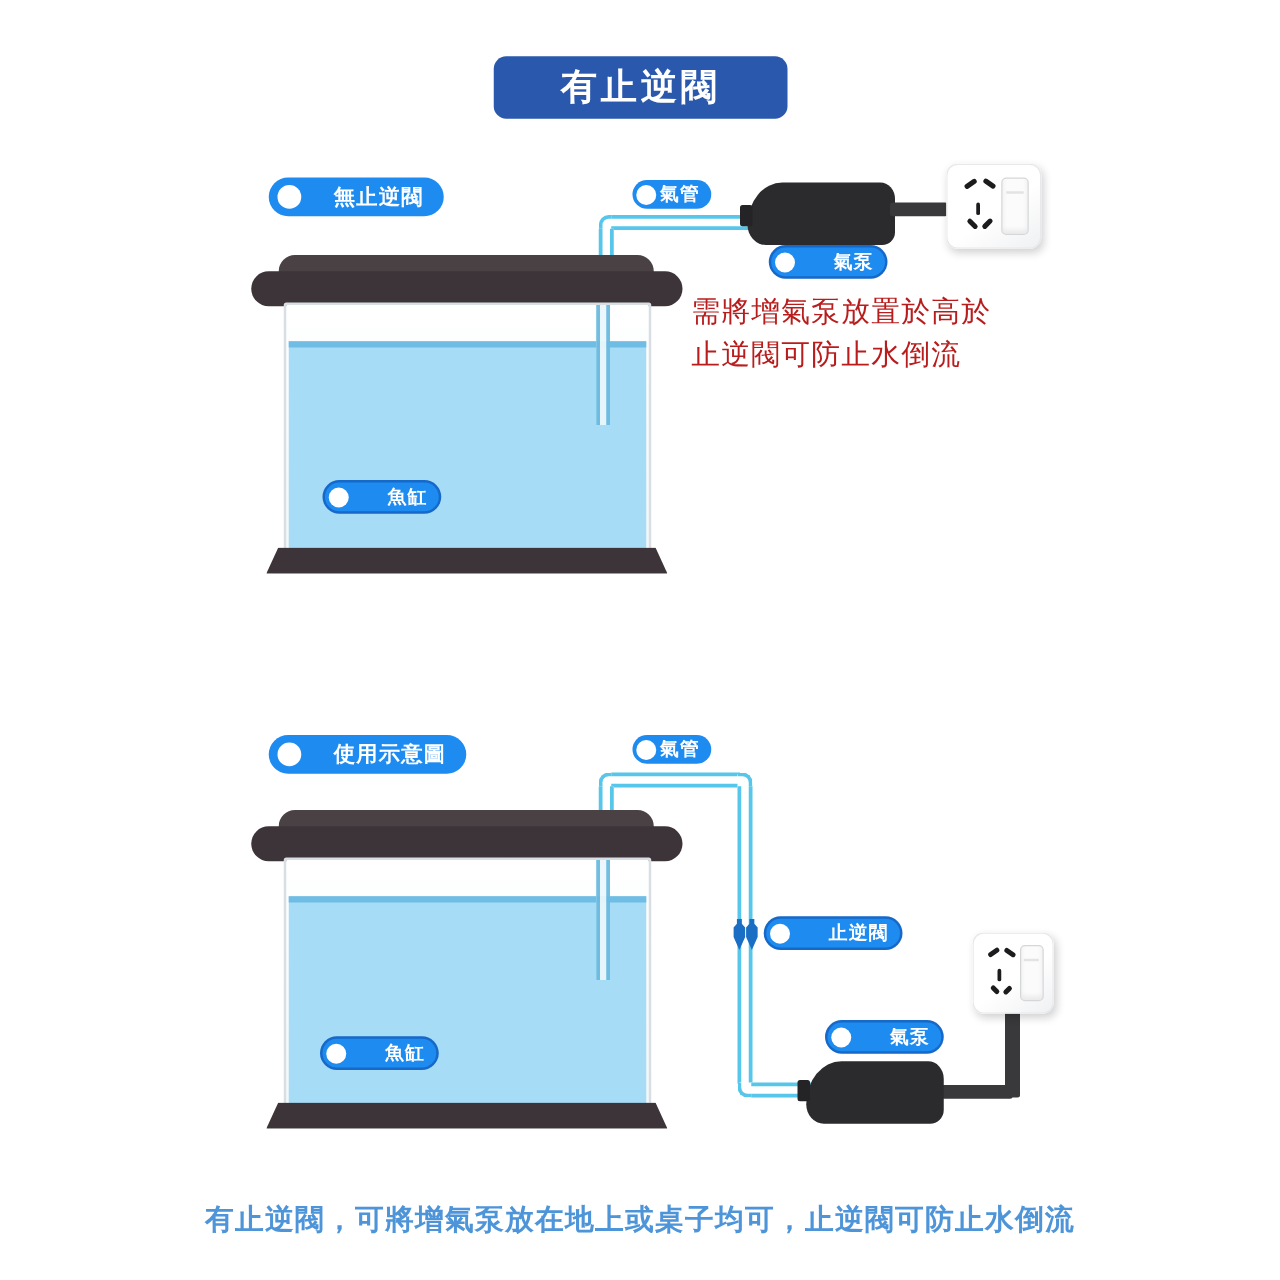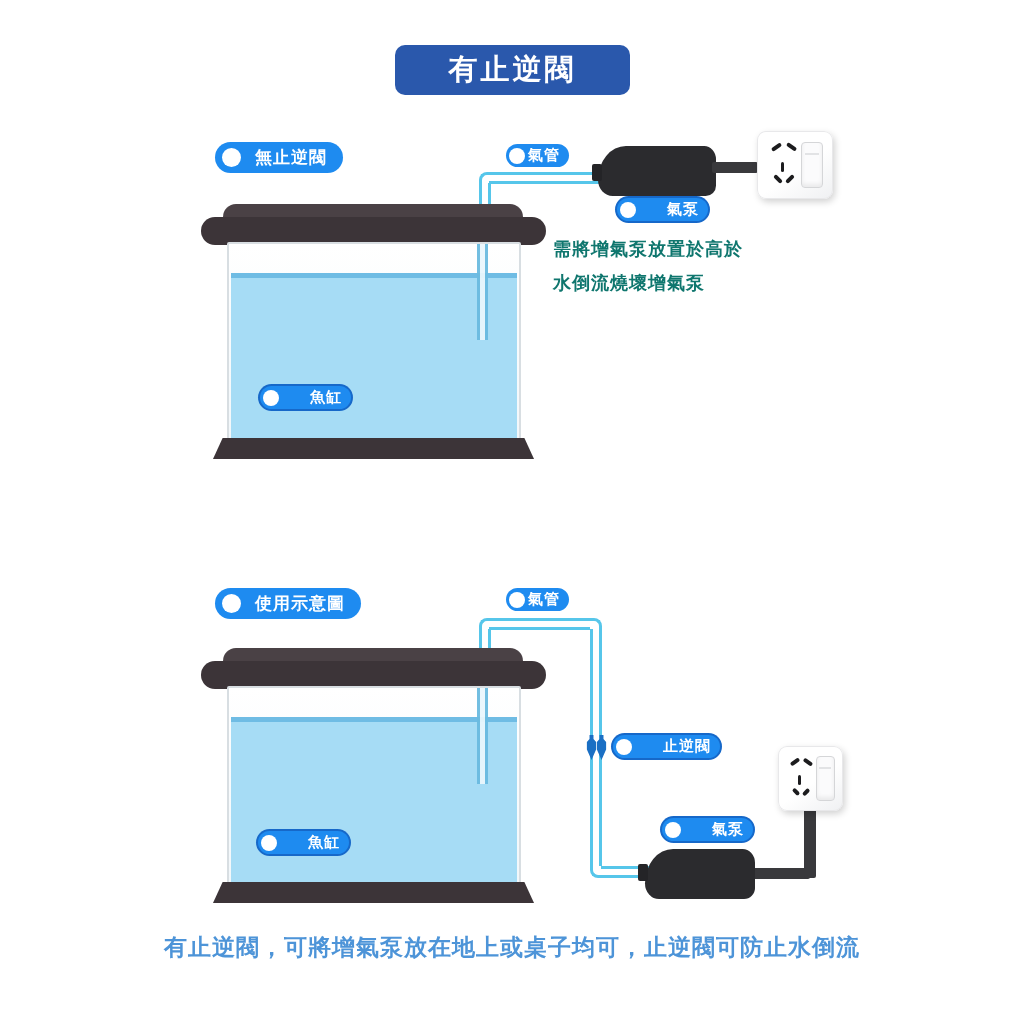--- a/index.html
+++ b/index.html
@@ -14,21 +14,21 @@
     display:flex;align-items:center;justify-content:center;
     font-size:29px;font-weight:bold;letter-spacing:3px;
   }
   
   .pill{
     position:absolute;display:flex;align-items:center;
     background:#1E8BF0;color:#fff;border-radius:999px;font-weight:bold;
     white-space:nowrap;box-sizing:border-box;
   }
   .pill .dot{background:#ffffff;border-radius:50%;flex:0 0 auto;}
-  .pill-lg{height:31px;padding:0 16px 0 7px;font-size:17px;letter-spacing:1px;gap:14px;}
+  .pill-lg{height:31px;padding:0 16px 0 7px;font-size:17px;letter-spacing:1px;gap:26px;}
   .pill-lg .dot{width:19px;height:19px;}
   .pill-sm{height:23px;padding:0 9px 0 3px;font-size:15px;letter-spacing:1px;gap:3px;}
   .pill-sm .dot{width:16px;height:16px;}
   .pill-edge{box-shadow:0 0 0 2px #1668C9;gap:31px;}
   
   .tube-h,.tube-v,.tube-c{position:absolute;background:#ffffff;box-sizing:border-box;}
   .tube-h{height:12px;border-top:3px solid #56C6EA;border-bottom:3px solid #56C6EA;}
   .tube-v{width:12px;border-left:3px solid #56C6EA;border-right:3px solid #56C6EA;}
   .tube-c{width:12px;height:12px;}
   .c-tl{border-left:3px solid #56C6EA;border-top:3px solid #56C6EA;border-top-left-radius:8px;}
@@ -75,25 +75,25 @@
   .s-bl{left:21%;top:67%;width:13%;height:6%;transform:rotate(45deg);}
   .s-br{left:37%;top:67%;width:13%;height:6%;transform:rotate(-45deg);}
   .switch{
     position:absolute;left:58%;top:16%;width:29%;height:68%;box-sizing:border-box;
     background:#FBFBFC;border:1px solid #D5D6D8;border-radius:4px;
     box-shadow:inset 0 -3px 4px rgba(0,0,0,.07);
   }
   .switch-line{position:absolute;left:15%;top:22%;width:70%;height:2px;background:#E2E3E5;}
   
   .warning{
-    position:absolute;left:553px;top:232px;color:#0f766e;
-    font-size:18px;font-weight:bold;line-height:34px;letter-spacing:1px;
+    position:absolute;left:553px;top:232px;color:#b91c1c;
+    font-size:23px;font-weight:normal;line-height:34px;letter-spacing:1px;
   }
   .caption{
-    position:absolute;left:0;top:932px;width:1024px;text-align:center;
+    position:absolute;left:0;top:960px;width:1024px;text-align:center;
     color:#4D94D8;font-size:23px;font-weight:bold;letter-spacing:1px;
   }
 </style>
 </head>
 <body>
 
 <div id="canvas">
 
   <div class="banner">有止逆閥</div>
 
@@ -138,21 +138,21 @@
       <span class="dot"></span>
       <span>氣泵</span>
     </div>
     <div class="pill pill-sm pill-edge" style="left:260px;top:386px;">
       <span class="dot"></span>
       <span>魚缸</span>
     </div>
 
     <div class="warning">
       <div>需將增氣泵放置於高於</div>
-      <div>水倒流燒壞增氣泵</div>
+      <div>止逆閥可防止水倒流</div>
     </div>
   </div>
 
   <div>
 
     <div class="tube-c c-tl" style="left:479px;top:618px;"></div>
     <div class="tube-h" style="left:489px;top:618px;width:103px;"></div>
     <div class="tube-c c-tr" style="left:590px;top:618px;"></div>
     <div class="tube-v" style="left:479px;top:629px;height:22px;"></div>
     <div class="tube-v" style="left:590px;top:629px;height:238px;"></div>

